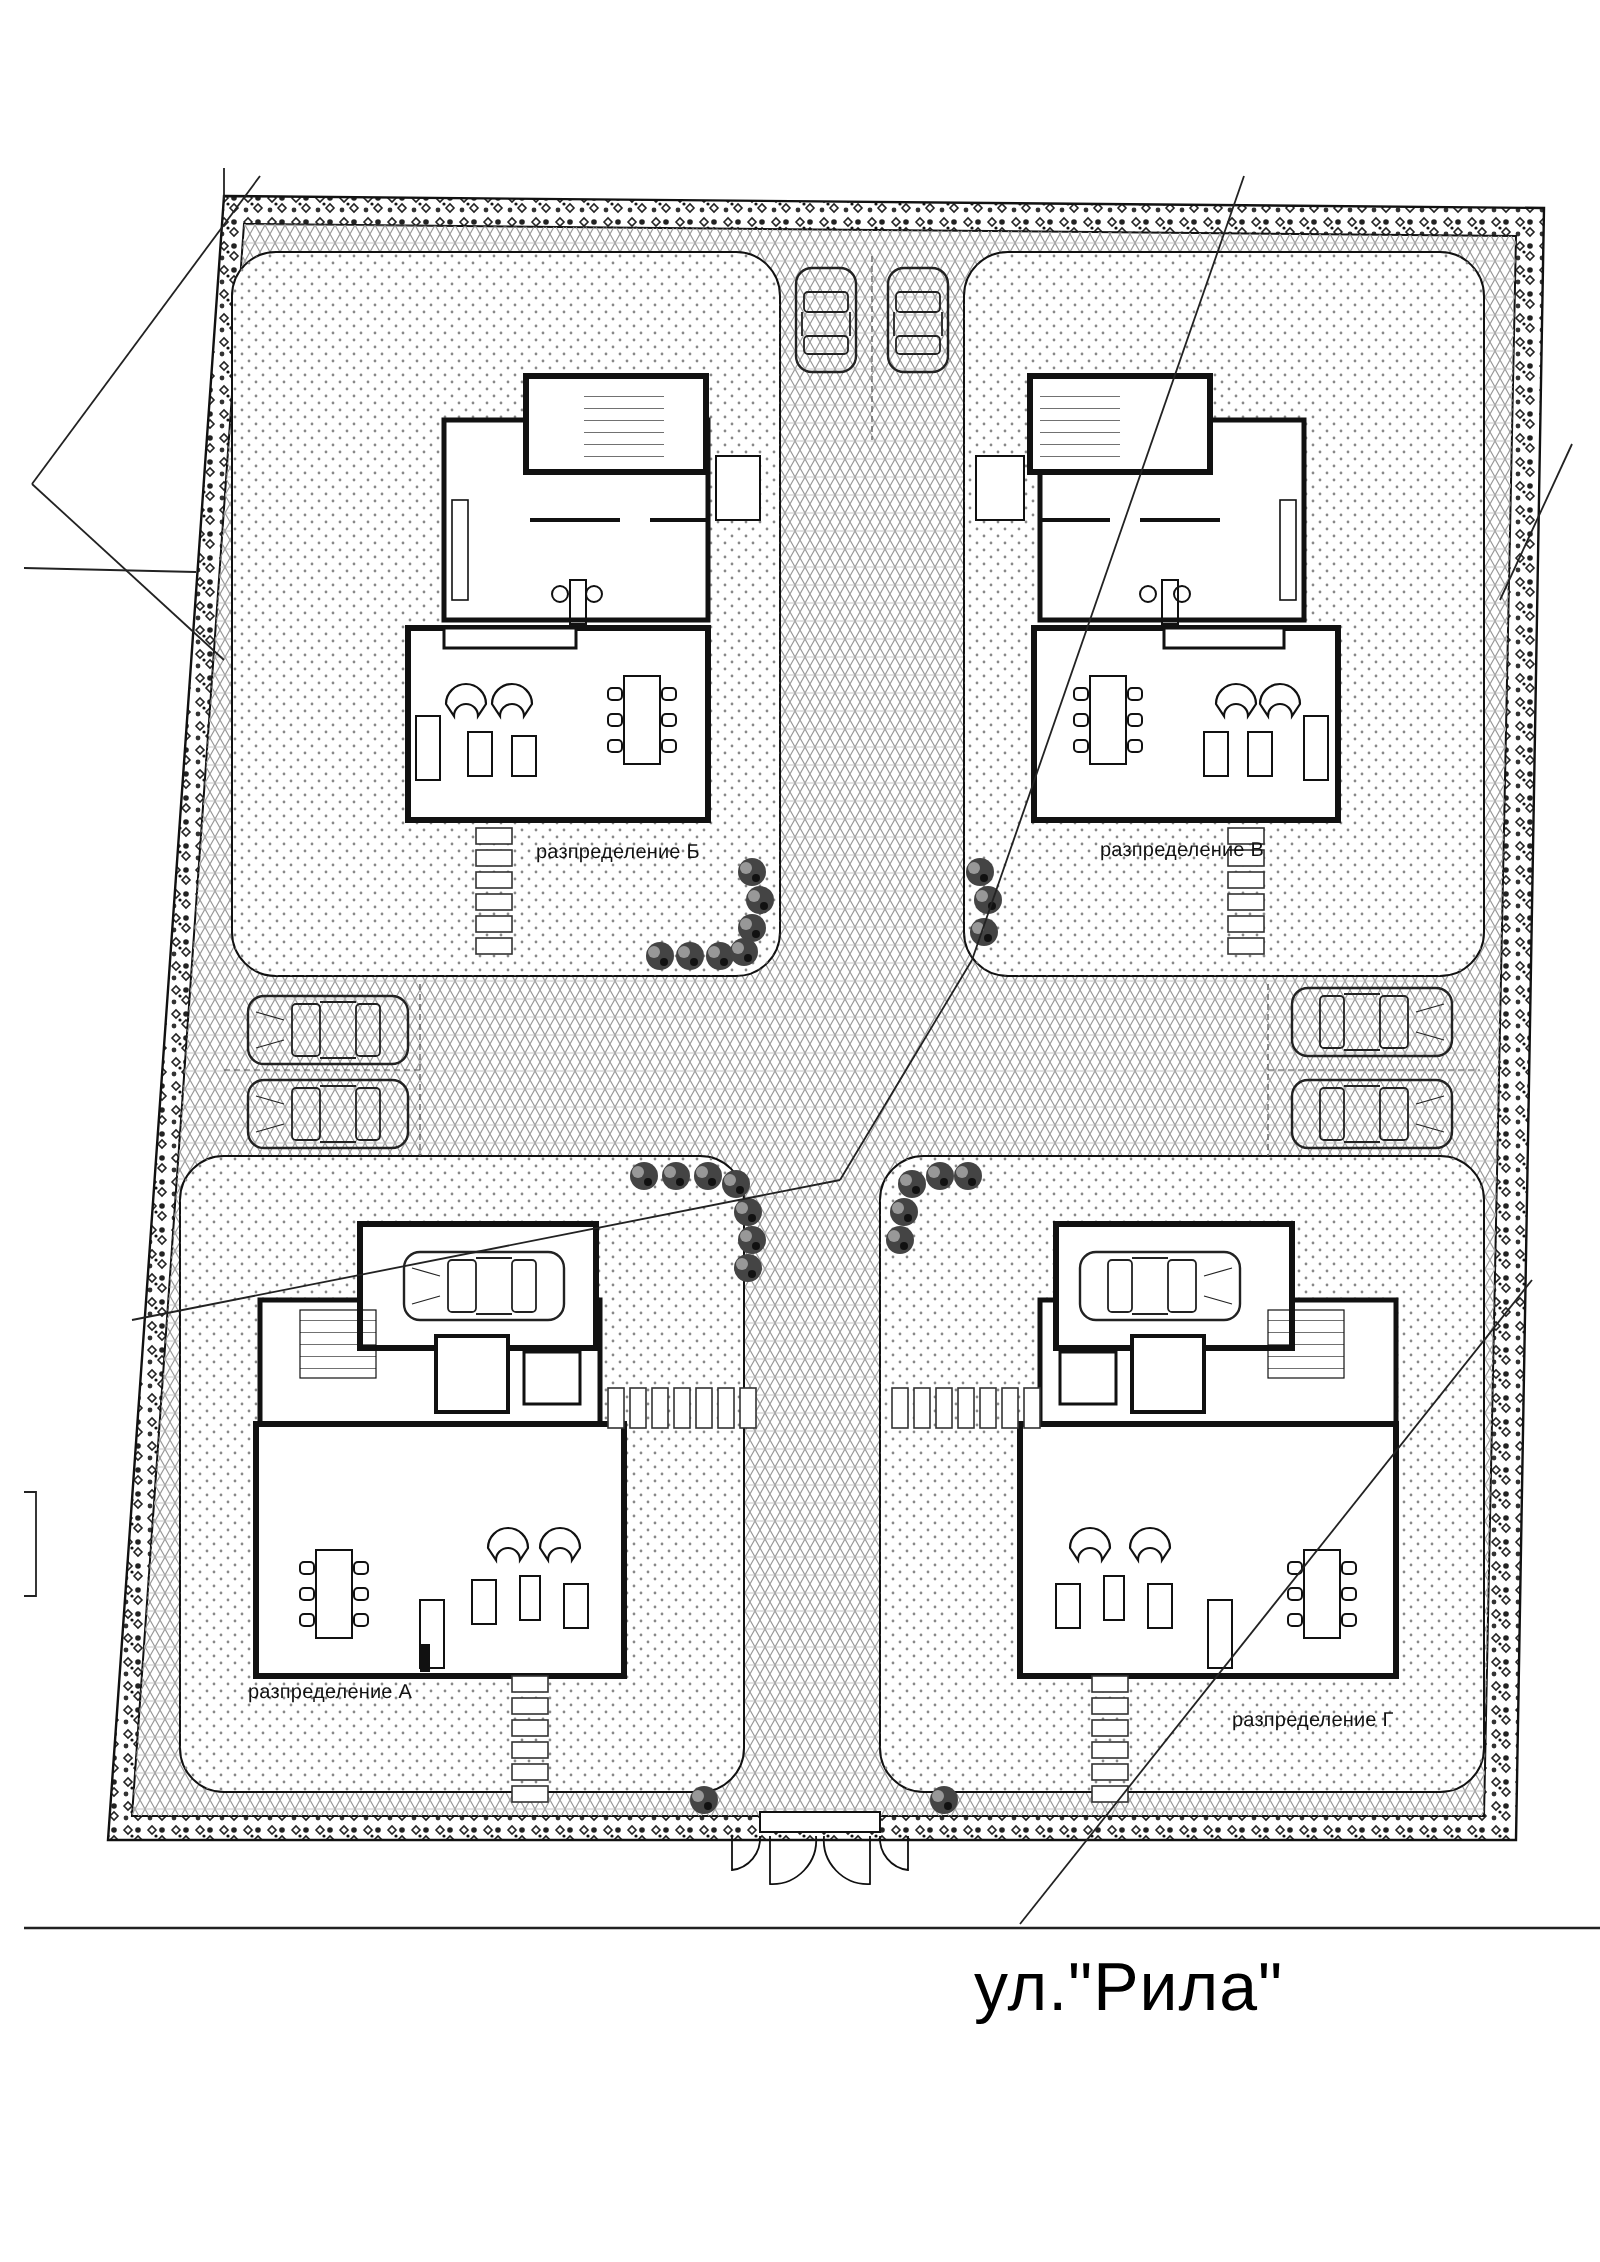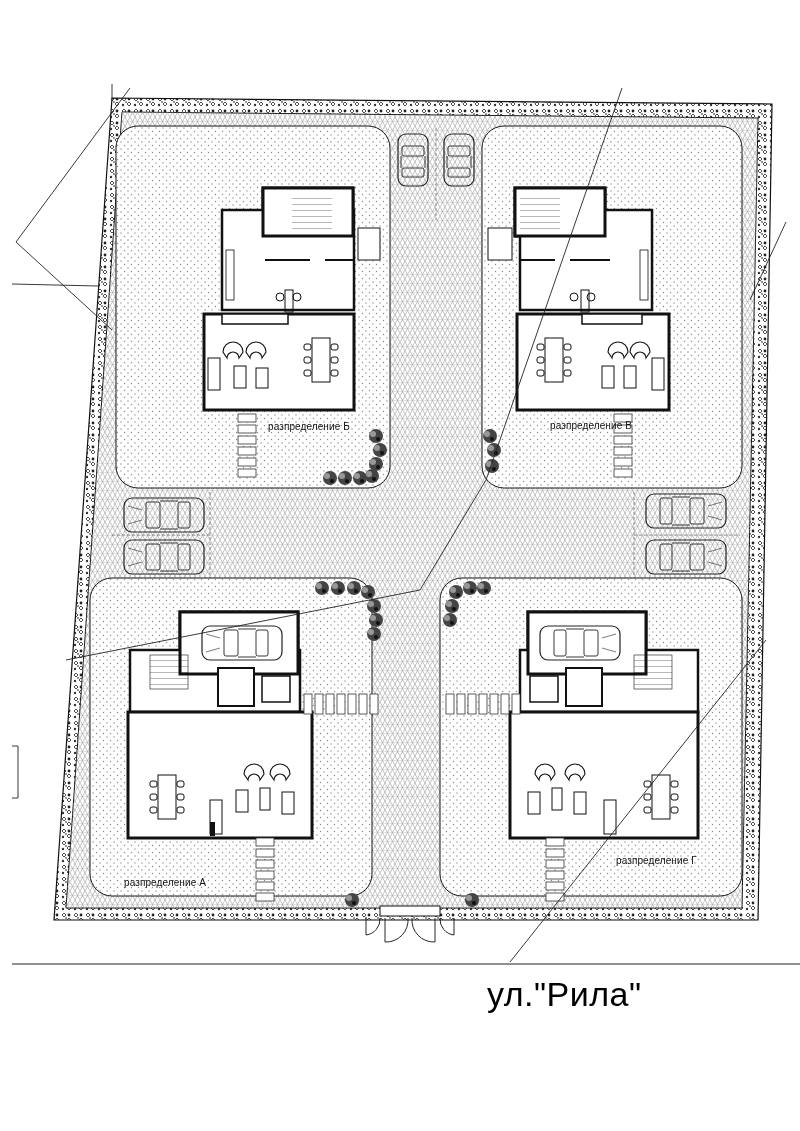--- a/index.html
+++ b/index.html
@@ -288,15 +288,15 @@
     <line x1="486" y1="480" x2="420" y2="590"></line>
     <line x1="420" y1="590" x2="66" y2="660"></line>
     <line x1="786" y1="222" x2="750" y2="300"></line>
     <line x1="766" y1="640" x2="510" y2="962"></line>
     <path d="M12 746 L18 746 L18 798 L12 798"></path>
   </g>
 </svg>
 
 <div class="label dist-label" style="left:268px; top:421px;">разпределение Б</div>
 <div class="label dist-label" style="left:520px; top:420px;margin-left:30px;">разпределение В</div>
-<div class="label dist-label" style="left:124px; top:877px;">разпределение  А</div>
+<div class="label dist-label" style="left:124px; top:841px;">разпределение  А</div>
 <div class="label dist-label" style="left:616px; top:855px;">разпределение  Г</div>
 <div class="label street" style="left:487px; top:975px;">ул."Рила"</div>
 
 </body></html>

